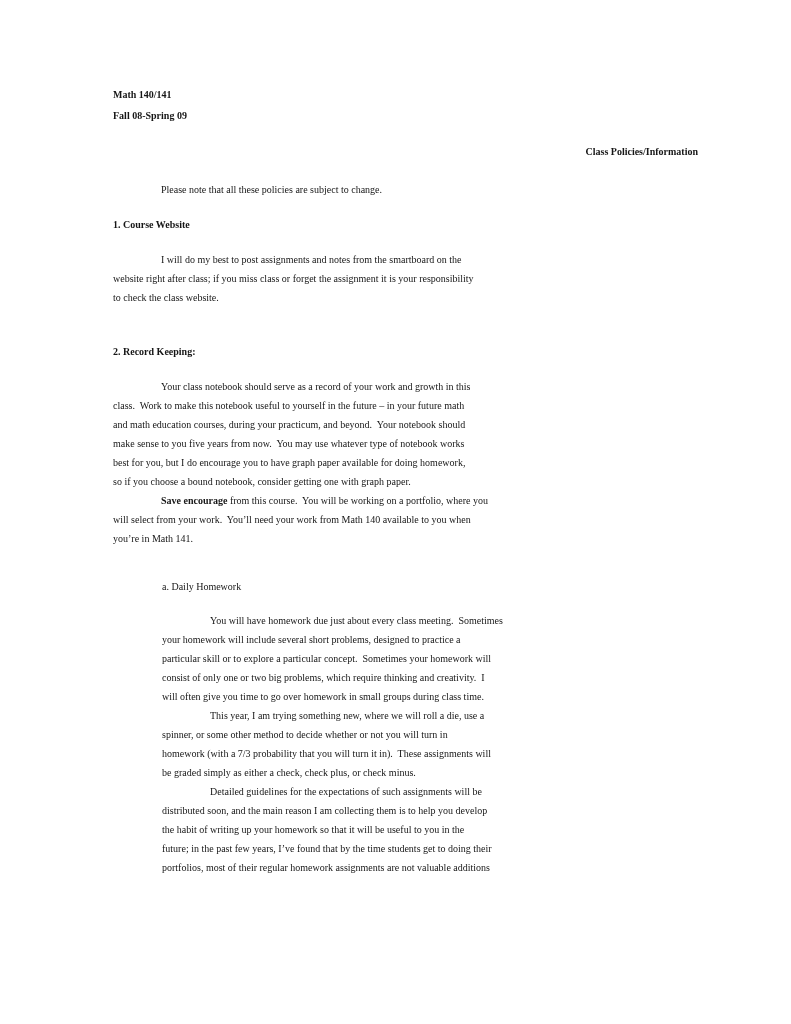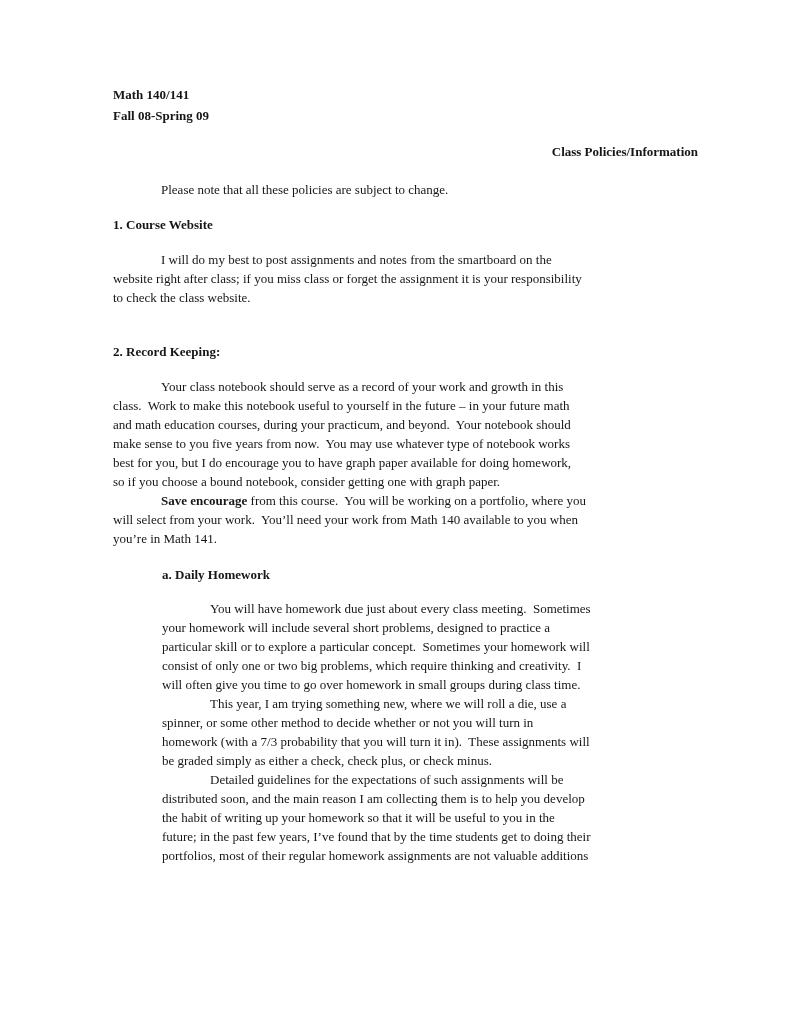--- a/index.html
+++ b/index.html
@@ -9,21 +9,21 @@
   }
   .page {
     position: relative;
     width: 791px;
     height: 1024px;
     background: #ffffff;
     box-sizing: border-box;
     padding: 84px 93px 0 113px;
     color: #161616;
     font-family: "Liberation Serif", "DejaVu Serif", serif;
-    font-size: 13px;
+    font-size: 10px;
     line-height: 19px;
     overflow: hidden;
   }
   .doc-header p {
     margin: 0;
     font-weight: bold;
     line-height: 21px;
     white-space: pre-wrap;
   }
   .doc-title {
@@ -47,22 +47,22 @@
   }
   .para {
     margin: 16px 0 0 0;
     text-indent: 48px;
     white-space: pre-wrap;
   }
   .para.follow {
     margin-top: 0;
   }
   .subsection-heading {
-    margin: 17px 0 0 49px;
-    font-weight: bold;
+    margin: 29px 0 0 49px;
+    font-weight: normal;
     white-space: pre-wrap;
   }
   .sub-para {
     margin: 15px 0 0 49px;
     text-indent: 48px;
     white-space: pre-wrap;
   }
   .sub-para.follow {
     margin-top: 0;
   }

